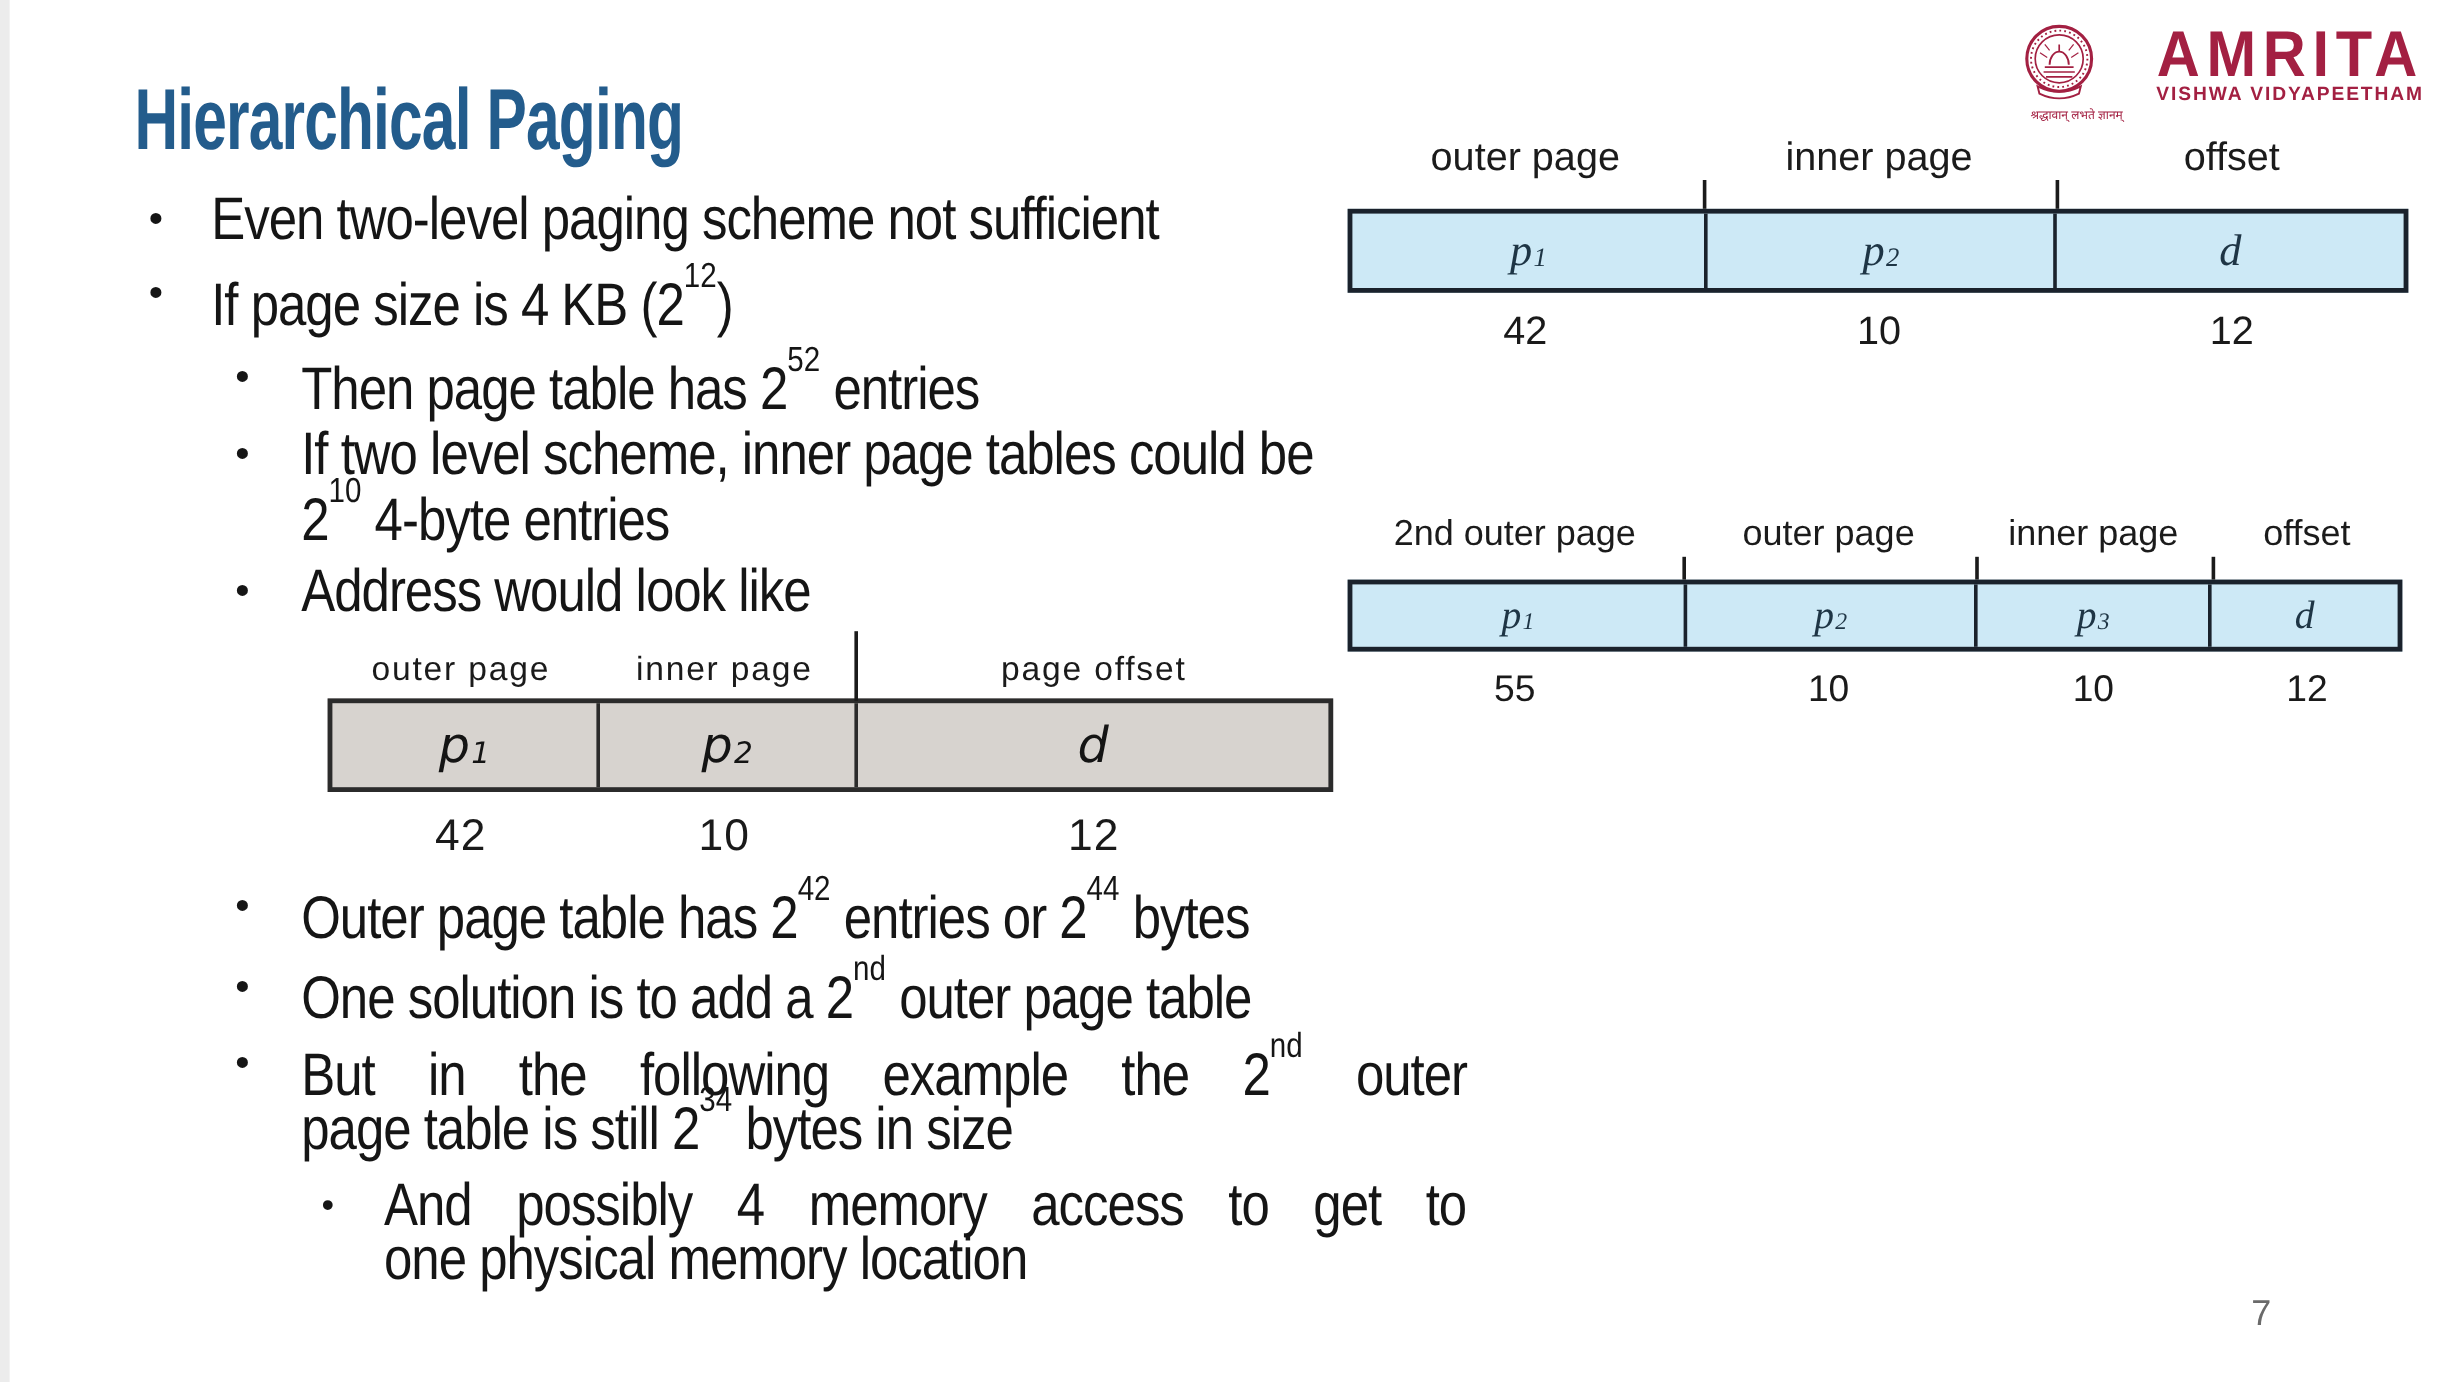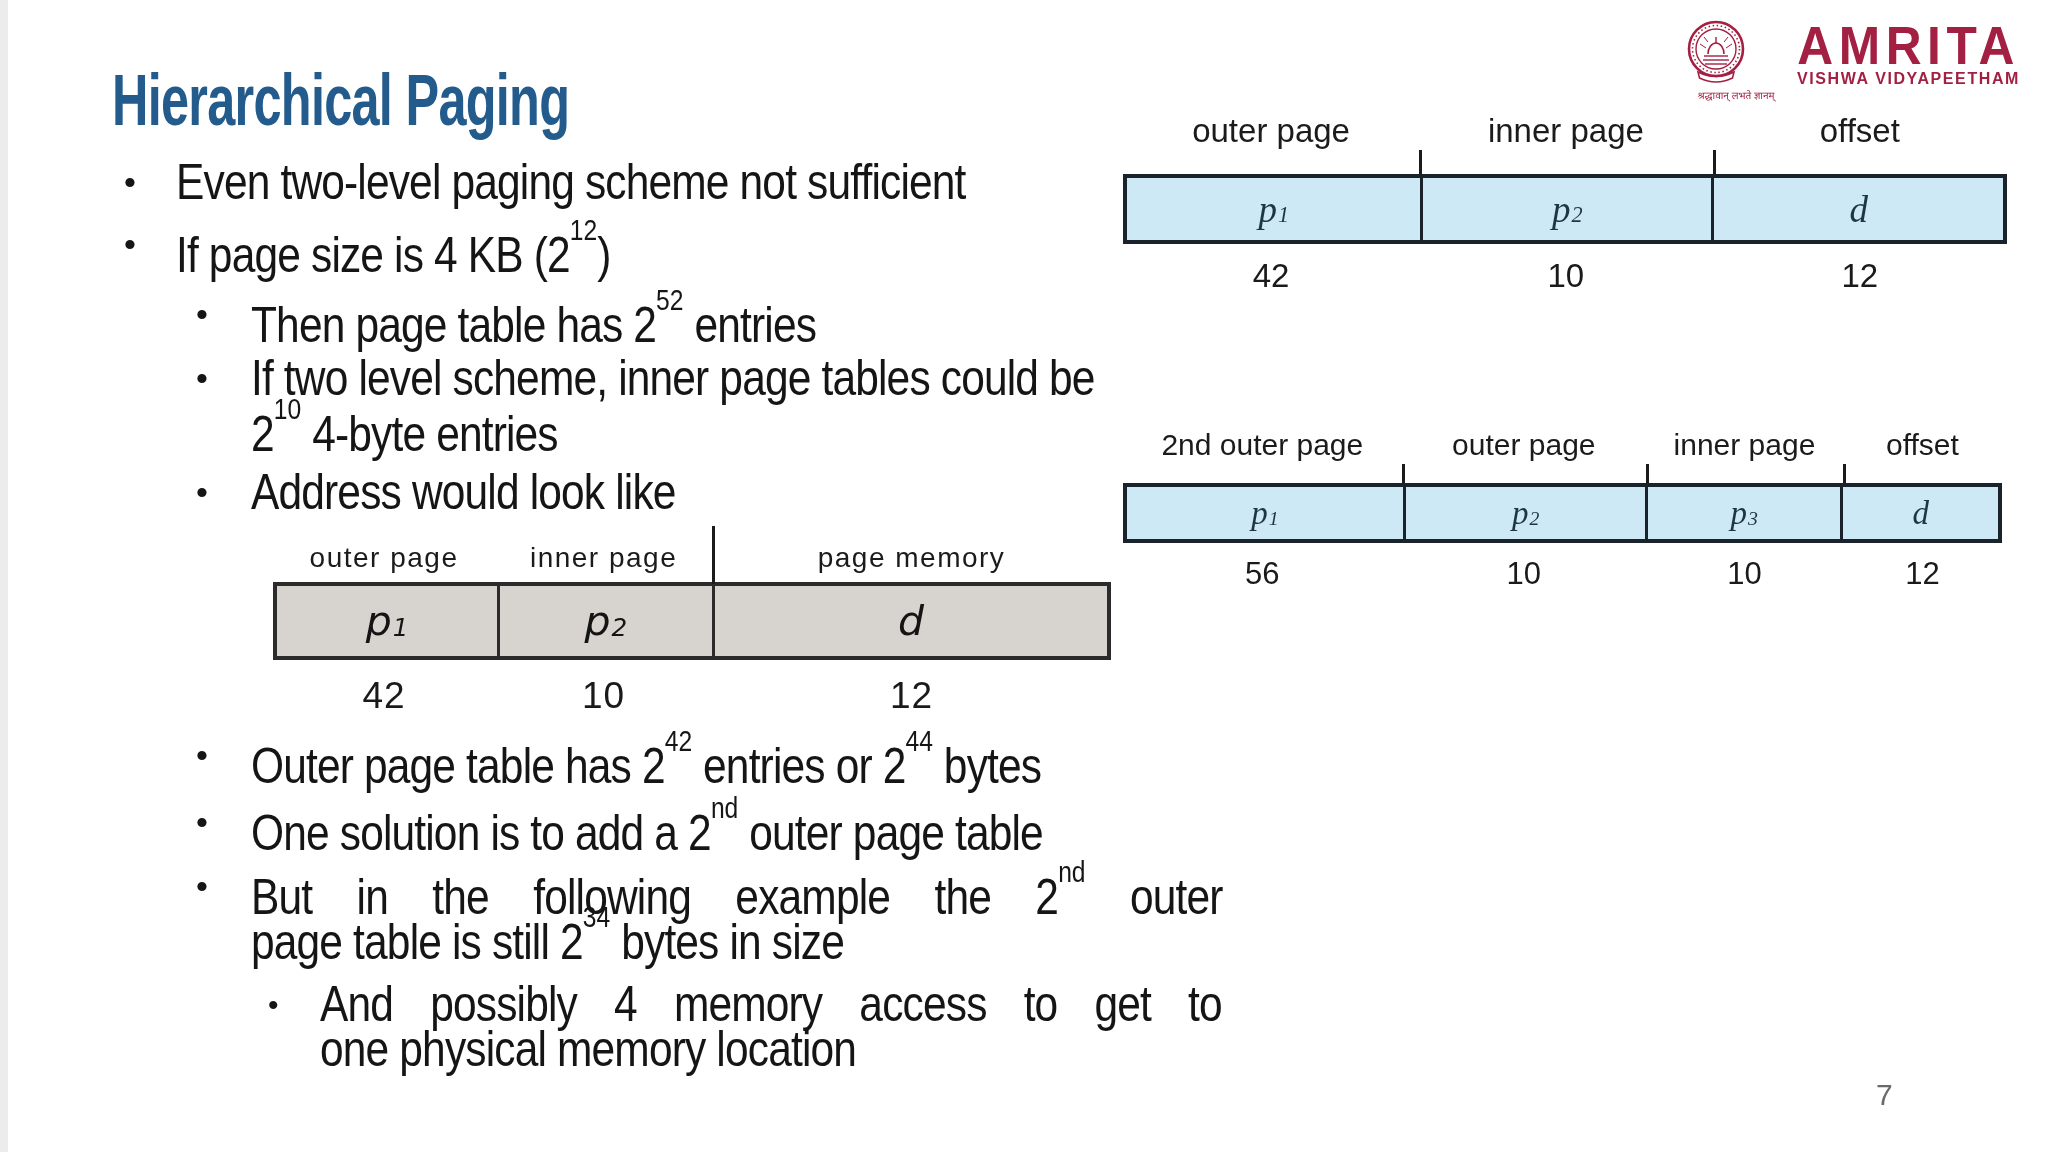--- a/index.html
+++ b/index.html
@@ -28,23 +28,23 @@
     font-size:54px;font-weight:bold;letter-spacing:6px;line-height:54px;
     color:var(--logo_maroon,#A32042);
     transform:scaleX(0.92);transform-origin:100% 0;white-space:nowrap;
   }
   .logo-sub{
     position:absolute;right:6px;top:58px;
     font-size:16px;font-weight:bold;letter-spacing:1.6px;
     color:var(--logo_maroon,#A32042);white-space:nowrap;
   }
   .logo-motto{
-    position:absolute;left:0;top:76px;width:112px;
+    position:absolute;left:12px;top:76px;width:112px;
     font-size:10px;color:var(--logo_maroon,#A32042);
-    text-align:center;white-space:nowrap;overflow:hidden;
+    text-align:left;white-space:nowrap;overflow:hidden;
   }
 
   
   .b{position:absolute;display:flex;align-items:flex-start;}
   .b .dot{flex:none;font-size:34px;line-height:45px;color:var(--body_text,#151515);}
   .b.l1{left:124px;} .b.l1 .dot{width:52px;}
   .b.l2{left:196px;} .b.l2 .dot{width:55px;}
   .b.l3{left:268px;} .b.l3 .dot{width:52px;font-size:30px;}
   .txt{
     font-size:50px;line-height:45px;
@@ -228,33 +228,33 @@
     <i class="tick" style="left:59.5%"></i>
     <i class="tick" style="left:81.9%"></i>
   </div>
   <div class="drow">
     <div class="dcell" style="width:31.7%">p<sub>1</sub></div>
     <div class="dcell" style="width:27.8%">p<sub>2</sub></div>
     <div class="dcell" style="width:22.4%">p<sub>3</sub></div>
     <div class="dcell" style="width:18.1%">d</div>
   </div>
   <div class="dbits">
-    <div class="dbit" style="width:31.7%">56</div>
+    <div class="dbit" style="width:31.7%">55</div>
     <div class="dbit" style="width:27.8%">10</div>
     <div class="dbit" style="width:22.4%">10</div>
     <div class="dbit" style="width:18.1%">12</div>
   </div>
 </div>
 
 <div class="diagram gray">
   <i class="tall-line"></i>
   <div class="dheaders">
     <div class="dh" style="width:26.5%">outer page</div>
     <div class="dh" style="width:25.9%">inner page</div>
-    <div class="dh" style="width:47.6%">page memory</div>
+    <div class="dh" style="width:47.6%">page offset</div>
   </div>
   <div class="drow">
     <div class="dcell" style="width:26.5%">p<sub>1</sub></div>
     <div class="dcell" style="width:25.9%">p<sub>2</sub></div>
     <div class="dcell" style="width:47.6%">d</div>
   </div>
   <div class="dbits">
     <div class="dbit" style="width:26.5%">42</div>
     <div class="dbit" style="width:25.9%">10</div>
     <div class="dbit" style="width:47.6%">12</div>

